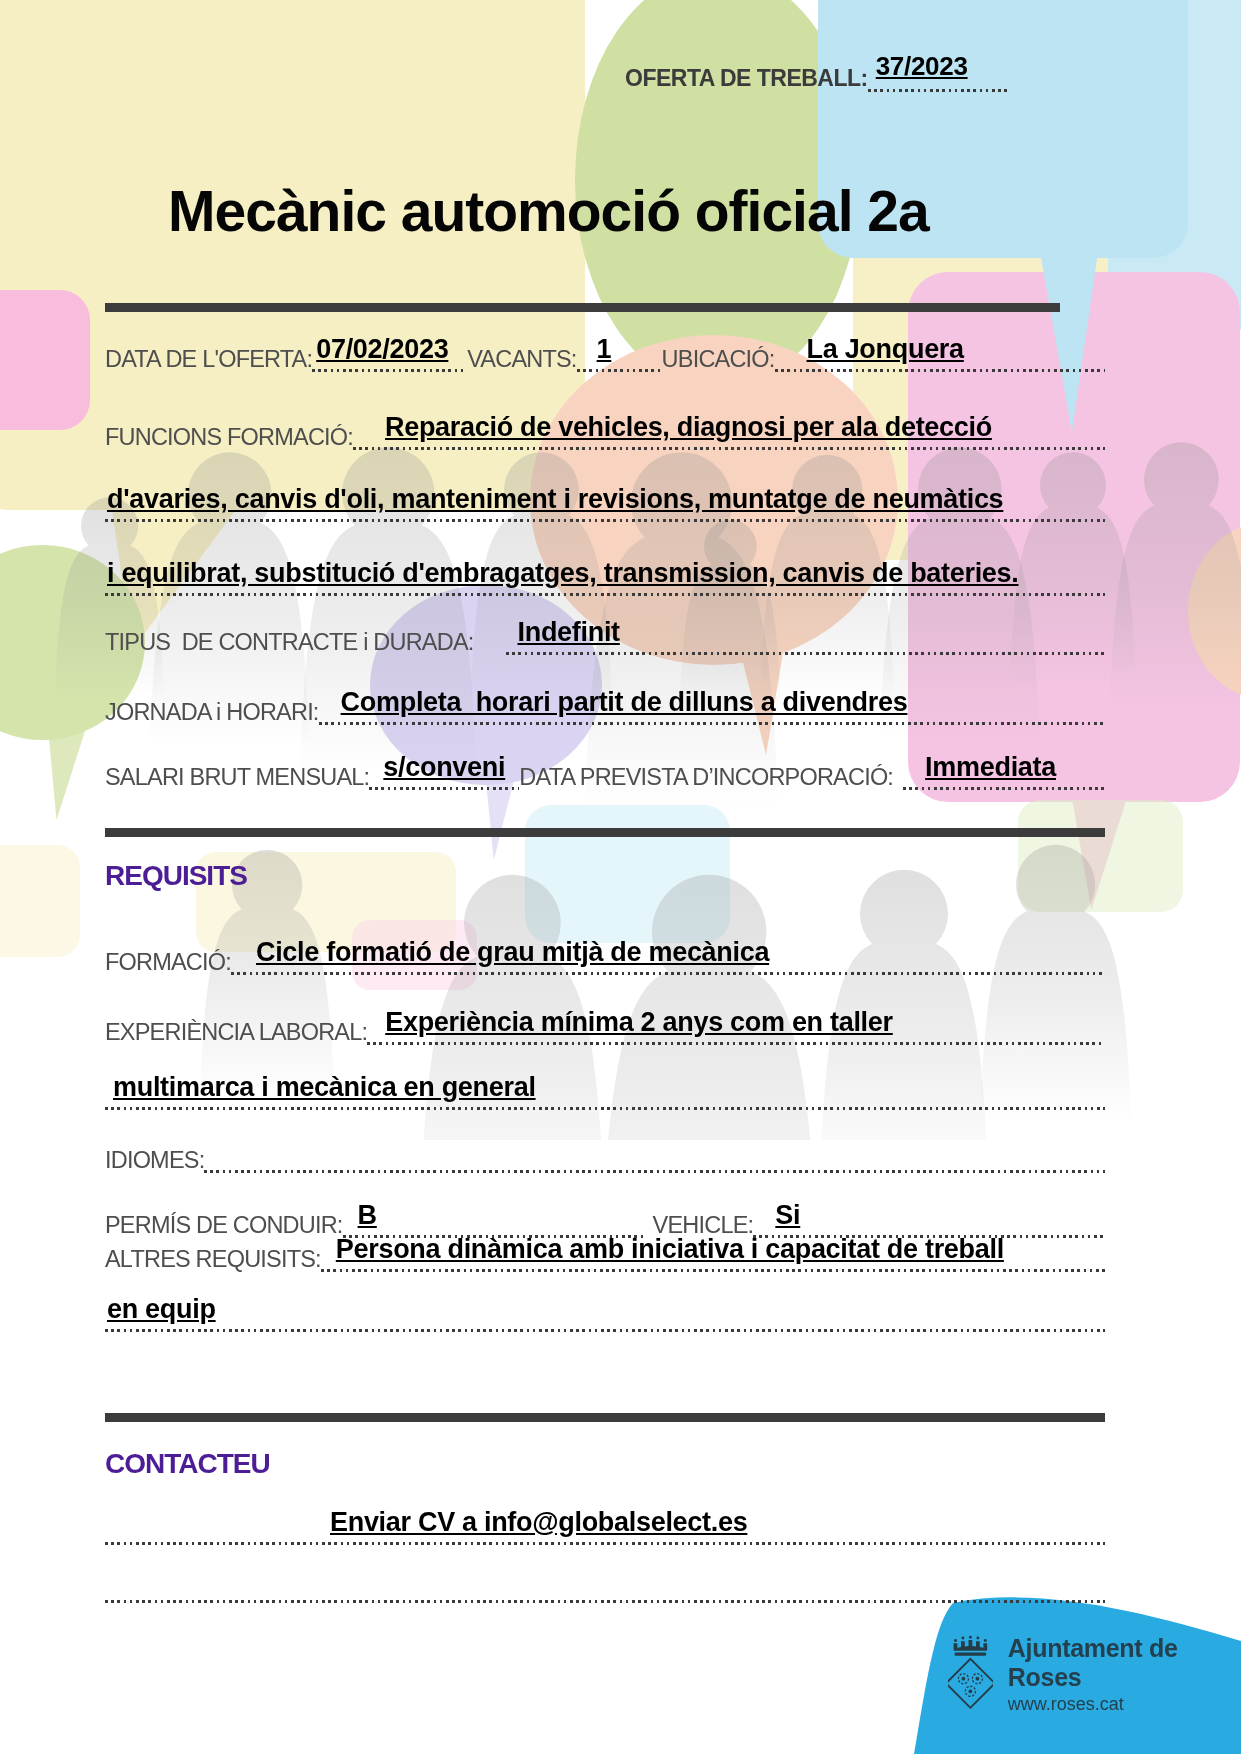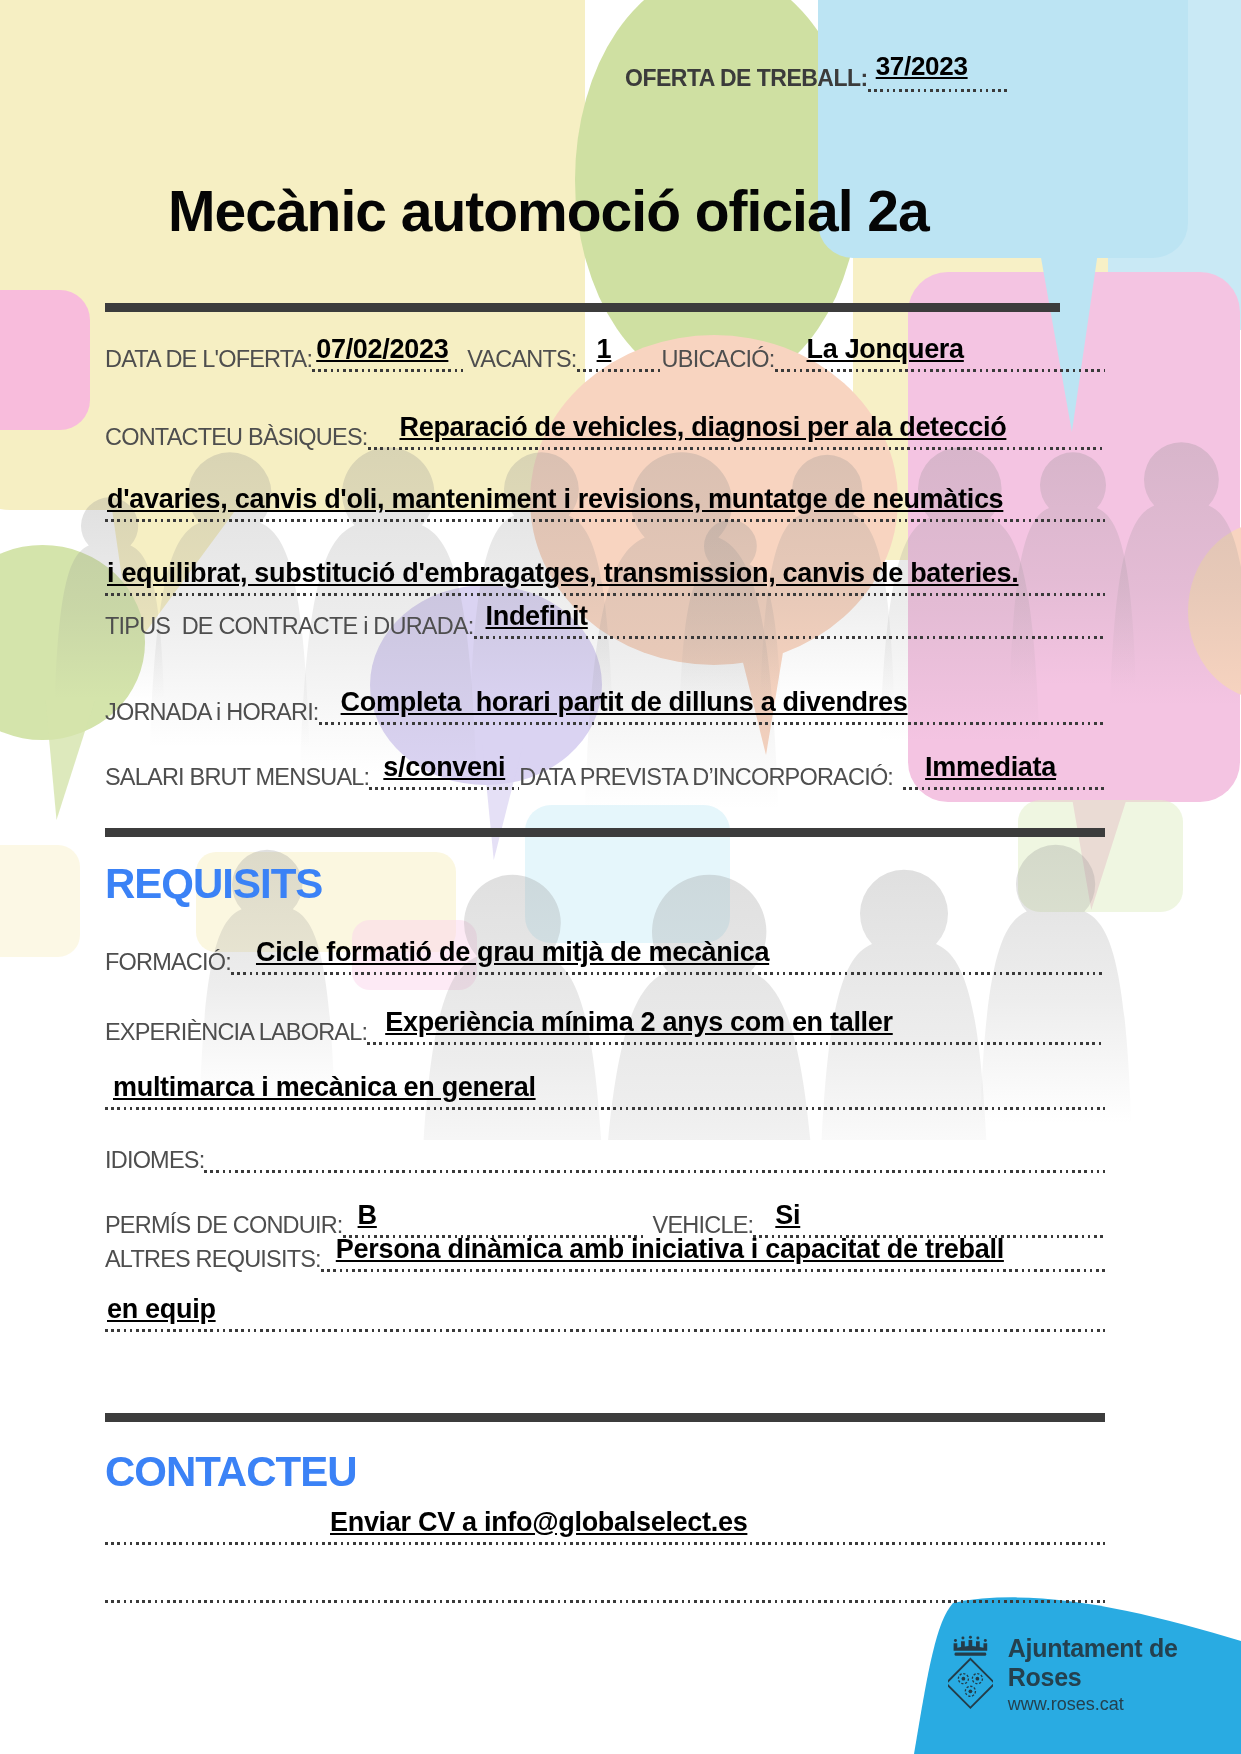--- a/index.html
+++ b/index.html
@@ -22,21 +22,21 @@
 
   .rule{position:absolute;background:#3c3c3c;height:9px;left:105px;}
 
   .form{position:absolute;left:105px;top:300px;width:1000px;height:1454px;}
   .row{position:absolute;left:0;width:1000px;height:56px;display:flex;align-items:flex-end;}
   .lbl{font-size:23.5px;color:#4e4e4e;letter-spacing:-0.8px;white-space:pre;line-height:1;padding-bottom:1px;flex:0 0 auto;}
   .dots{position:relative;height:50px;flex:1 1 auto;
         background:repeating-linear-gradient(90deg,#3a3a3a 0 2.6px,transparent 2.6px 6.2px) left bottom/100% 3.4px no-repeat;}
   .val{position:absolute;bottom:7px;font-weight:bold;font-size:27px;color:#000;white-space:pre;letter-spacing:-0.3px;text-decoration:underline;}
   .val.sm{font-size:26px;}
-  .section-h{position:absolute;left:0;font-size:42px;font-weight:bold;color:#3b82f6;letter-spacing:-1px;}
+  .section-h{position:absolute;left:0;font-size:28px;font-weight:bold;color:#4c1d95;letter-spacing:-1px;}
 
   
   .swoosh{position:absolute;left:0;top:0;width:1241px;height:1754px;z-index:1;pointer-events:none;}
   .logo{position:absolute;left:948px;top:1632px;z-index:4;display:flex;align-items:center;gap:15px;}
   .logo-text .org{font-size:25px;font-weight:bold;color:#24404e;letter-spacing:-0.3px;}
   .logo-text .web{font-size:18px;color:#24404e;margin-top:2px;}
 </style>
 </head>
 <body>
 
@@ -126,37 +126,37 @@
         <span class="dots" style="flex:0 0 85px;">
           <span class="val" style="left:20px;">1</span>
         </span>
         <span class="lbl">UBICACIÓ:</span>
         <span class="dots">
           <span class="val" style="left:32px;">La Jonquera</span>
         </span>
       </div>
 
       <div class="row" style="top:94px;">
-        <span class="lbl">CONTACTEU BÀSIQUES:</span>
+        <span class="lbl">FUNCIONS FORMACIÓ:</span>
         <span class="dots">
           <span class="val" style="left:32px;">Reparació de vehicles, diagnosi per ala detecció</span>
         </span>
       </div>
       <div class="row" style="top:166px;">
         <span class="dots">
           <span class="val" style="left:2px;">d'avaries, canvis d'oli, manteniment i revisions, muntatge de neumàtics</span>
         </span>
       </div>
       <div class="row" style="top:240px;">
         <span class="dots">
           <span class="val" style="left:2px;">i equilibrat, substitució d'embragatges, transmission, canvis de bateries.</span>
         </span>
       </div>
 
-      <div class="row" style="top:283px;">
+      <div class="row" style="top:299px;gap:32px;">
         <span class="lbl">TIPUS  DE CONTRACTE i DURADA:</span>
         <span class="dots">
           <span class="val" style="left:12px;">Indefinit</span>
         </span>
       </div>
 
       <div class="row" style="top:369px;">
         <span class="lbl">JORNADA i HORARI:</span>
         <span class="dots">
           <span class="val" style="left:22px;">Completa  horari partit de dilluns a divendres</span>

